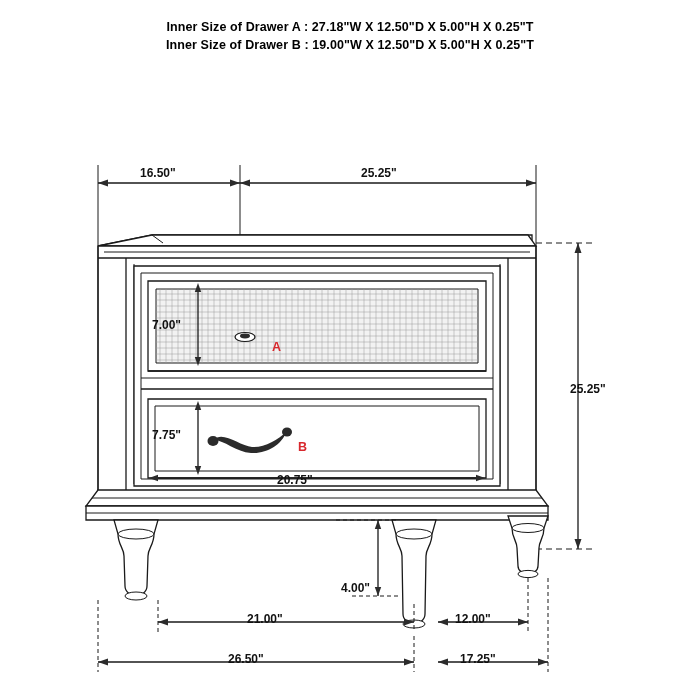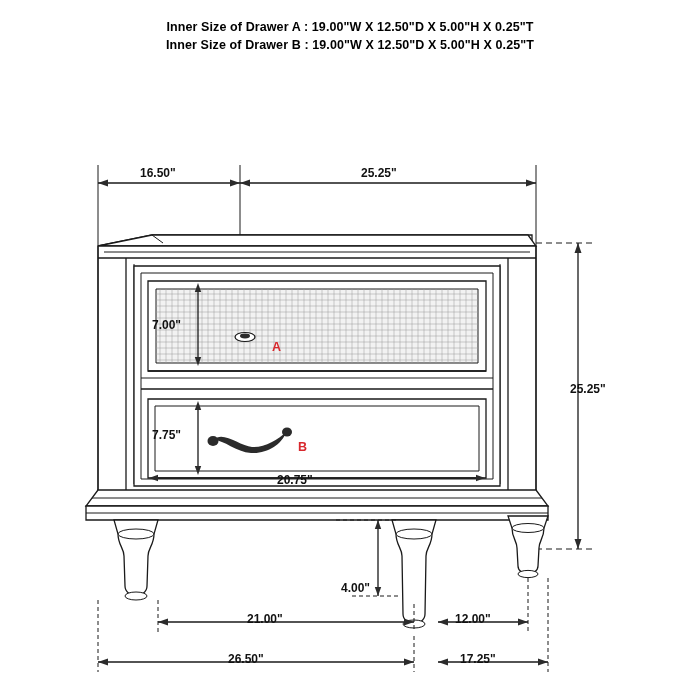--- a/index.html
+++ b/index.html
@@ -57,21 +57,21 @@
   .fillw { fill: #ffffff; }
   .fillg { fill: #f2f2f2; }
   .mesh { stroke: #9a9a9a; stroke-width: 0.5; fill: none; }
   .handle { fill: #2b2b2b; }
 </style>
 </head>
 <body>
 
 <div id="page">
 
-  <div class="hdr" id="hdr1">Inner Size of Drawer A : 19.00"W X 12.50"D X 5.00"H X  0.25"T</div>
+  <div class="hdr" id="hdr1">Inner Size of Drawer A : 27.18"W X 12.50"D X 5.00"H X  0.25"T</div>
   <div class="hdr" id="hdr2">Inner Size of Drawer B : 19.00"W X 12.50"D X 5.00"H X  0.25"T</div>
 
   <svg id="art" viewBox="0 0 700 700">
 
     <g>
       <line class="ln thin" x1="98" y1="165" x2="98" y2="245"></line>
       <line class="ln thin" x1="240" y1="165" x2="240" y2="240"></line>
       <line class="ln thin" x1="536" y1="165" x2="536" y2="245"></line>
       <line class="ln med" x1="98" y1="183" x2="240" y2="183"></line>
       <line class="ln med" x1="240" y1="183" x2="536" y2="183"></line>

